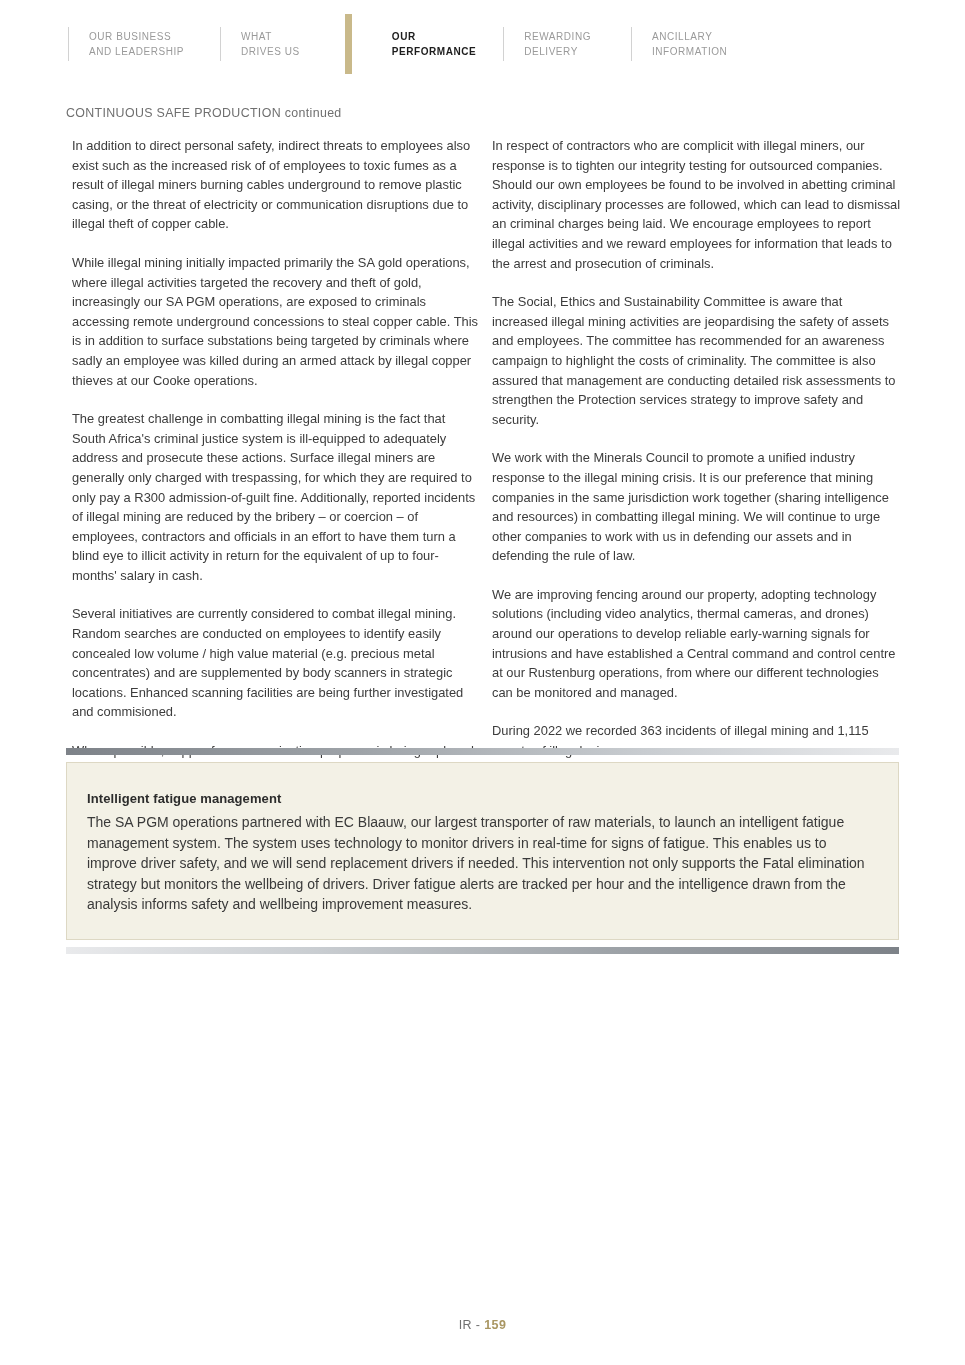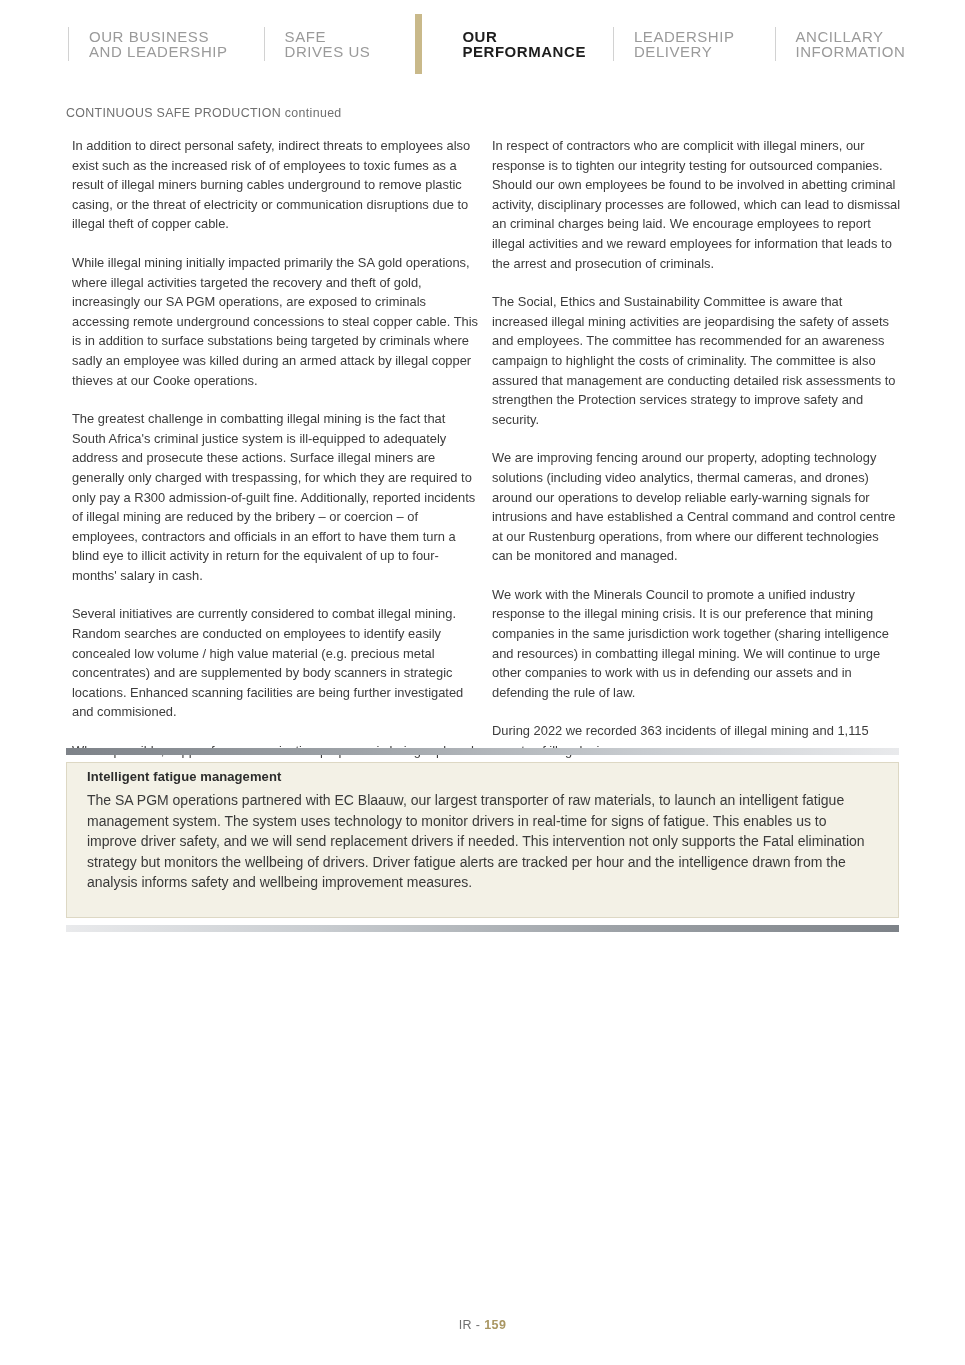--- a/index.html
+++ b/index.html
@@ -43,21 +43,21 @@
     height: 34px;
     background: #d2d2d2;
     flex: 0 0 auto;
   }
   .nav-sep.active-bar {
     width: 7px;
     height: 60px;
     background: #c9b98a;
   }
   .nav-label {
-    font-size: 15px;
+    font-size: 10px;
     line-height: 15px;
     letter-spacing: 0.55px;
     color: #9a9a9a;
     white-space: pre-line;
     padding-left: 20px;
     padding-right: 10px;
     font-weight: 400;
   }
   .nav-tab.active .nav-label {
     color: #1d1d1d;
@@ -134,21 +134,21 @@
   .bar-bottom {
     height: 7px;
     width: 100%;
     margin-top: 7px;
     background: linear-gradient(to right, #e9eaec 0%, #c9cdd1 30%, #9ea3a8 65%, #7d8288 100%);
   }
   .callout {
     margin-top: 7px;
     background: #f3f1e6;
     border: 1px solid #ddd8c4;
-    padding: 6px 26px 24px 20px;
+    padding: 28px 26px 24px 20px;
     box-sizing: border-box;
   }
   .callout-title {
     font-size: 13px;
     font-weight: bold;
     color: #2c2c2c;
     margin: 0 0 6px 0;
     letter-spacing: 0.1px;
   }
   .callout-body {
@@ -185,35 +185,35 @@
 
     <div class="nav-tab">
       <div class="nav-sep"></div>
       <div class="nav-label">OUR BUSINESS
 AND LEADERSHIP</div>
     </div>
     <div class="nav-spacer-1"></div>
 
     <div class="nav-tab">
       <div class="nav-sep"></div>
-      <div class="nav-label">SAFE
+      <div class="nav-label">WHAT
 DRIVES US</div>
     </div>
     <div class="nav-spacer-2"></div>
 
     <div class="nav-tab active">
       <div class="nav-sep active-bar"></div>
       <div class="nav-label">OUR
 PERFORMANCE</div>
     </div>
     <div class="nav-spacer-3"></div>
 
     <div class="nav-tab">
       <div class="nav-sep"></div>
-      <div class="nav-label">LEADERSHIP
+      <div class="nav-label">REWARDING
 DELIVERY</div>
     </div>
     <div class="nav-spacer-4"></div>
 
     <div class="nav-tab">
       <div class="nav-sep"></div>
       <div class="nav-label">ANCILLARY
 INFORMATION</div>
     </div>
 
@@ -226,22 +226,22 @@
   <p>In addition to direct personal safety, indirect threats to employees also exist such as the  increased risk of of employees to toxic fumes as a result of illegal miners burning cables underground to remove plastic casing, or the threat of electricity or communication disruptions due to illegal theft of copper cable.</p>
   <p>While illegal mining initially impacted primarily the SA gold operations, where illegal activities targeted the recovery and theft of gold, increasingly our SA PGM operations, are exposed to criminals accessing remote underground concessions to steal copper cable. This is in addition to surface substations being targeted by criminals where sadly an employee was killed during an armed attack by illegal copper thieves at our Cooke operations.</p>
   <p>The greatest challenge in combatting illegal mining is the fact that South Africa's criminal justice system is ill-equipped to adequately address and prosecute these actions. Surface illegal miners are generally only charged with trespassing, for which they are required to only pay a R300 admission-of-guilt fine. Additionally, reported incidents of illegal mining are reduced by the bribery – or coercion – of employees, contractors and officials in an effort to have them turn a blind eye to illicit activity in return for the equivalent of up to four-months' salary in cash.</p>
   <p>Several initiatives are currently considered to combat illegal mining. Random searches are conducted on employees to identify easily concealed low volume / high value material (e.g. precious metal concentrates) and are supplemented by body scanners in strategic locations.  Enhanced scanning facilities are being further investigated and commisioned.</p>
   <p>Where possible, copper for communication purposes is being replaced by fibre and wireless technology to reduce communication loss risk and disincentive criminal activity.</p>
 </div>
 
 <div class="col col-right">
   <p>In respect of contractors who are complicit with illegal miners, our response is to tighten our integrity testing for outsourced companies. Should our own employees be found to be involved in abetting criminal activity, disciplinary processes are followed, which can lead to dismissal an criminal charges being laid. We encourage employees to report illegal activities and we reward employees for information that leads to the arrest and prosecution of criminals.</p>
   <p>The Social, Ethics and Sustainability Committee is aware that increased illegal mining activities are jeopardising the safety of assets and employees. The committee has recommended for an awareness campaign to highlight the costs of criminality. The committee is also assured that management are conducting detailed risk assessments to strengthen the Protection services strategy to improve safety and security.</p>
+  <p>We work with the Minerals Council to promote a unified industry response to the illegal mining crisis. It is our preference that mining companies in the same jurisdiction work together (sharing intelligence and resources) in combatting illegal mining. We will continue to urge other companies to work with us in defending our assets and in defending the rule of law.</p>
   <p>We are improving fencing around our property, adopting technology solutions (including video analytics, thermal cameras, and drones) around our operations to develop reliable early-warning signals for intrusions and have established a Central command and control centre at our Rustenburg operations, from where our different technologies can be monitored and managed.</p>
-  <p>We work with the Minerals Council to promote a unified industry response to the illegal mining crisis. It is our preference that mining companies in the same jurisdiction work together (sharing intelligence and resources) in combatting illegal mining. We will continue to urge other companies to work with us in defending our assets and in defending the rule of law.</p>
   <p>During 2022 we recorded 363 incidents of illegal mining and 1,115 arrests of illegal miners.</p>
 
   <div class="reflinks">
 
     <div class="refrow">
       <span class="ref-icon">
         <svg width="13" height="13" viewBox="0 0 13 13">
           <rect x="3.2" y="1.2" width="8" height="6.2" fill="none" stroke="#5f8e94" stroke-width="1.1"></rect>
           <rect x="1.2" y="4.0" width="8" height="6.2" fill="#eef3f3" stroke="#5f8e94" stroke-width="1.1"></rect>
           <line x1="2.6" y1="6.0" x2="7.8" y2="6.0" stroke="#5f8e94" stroke-width="0.8"></line>

